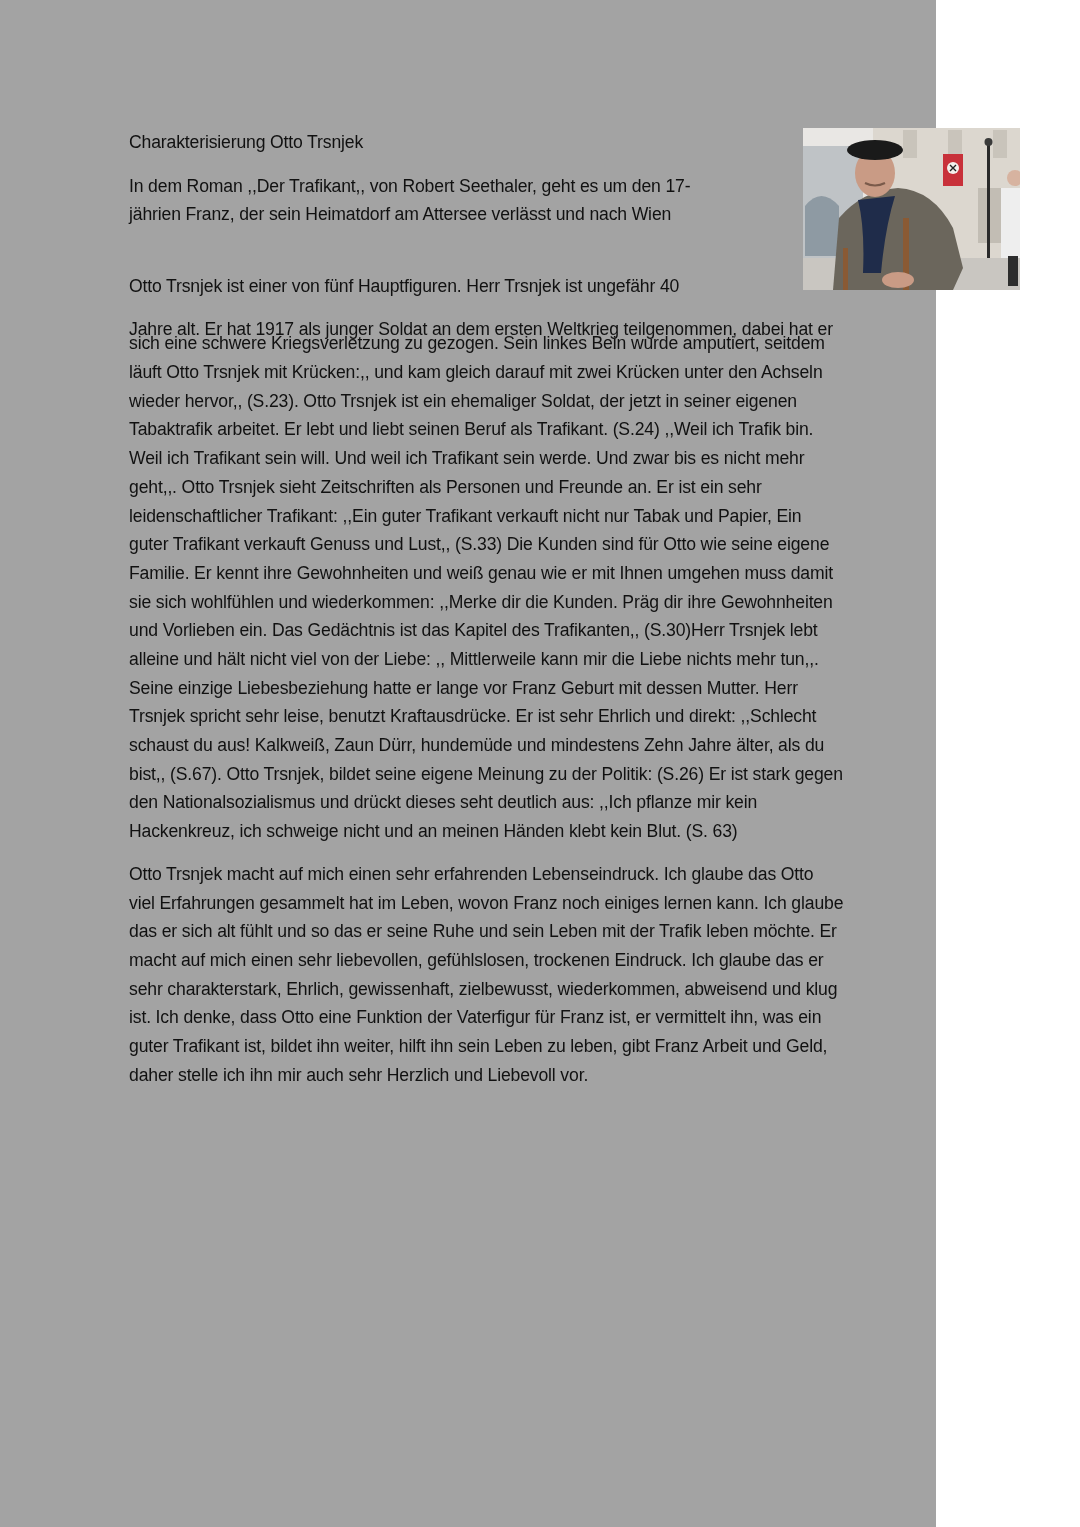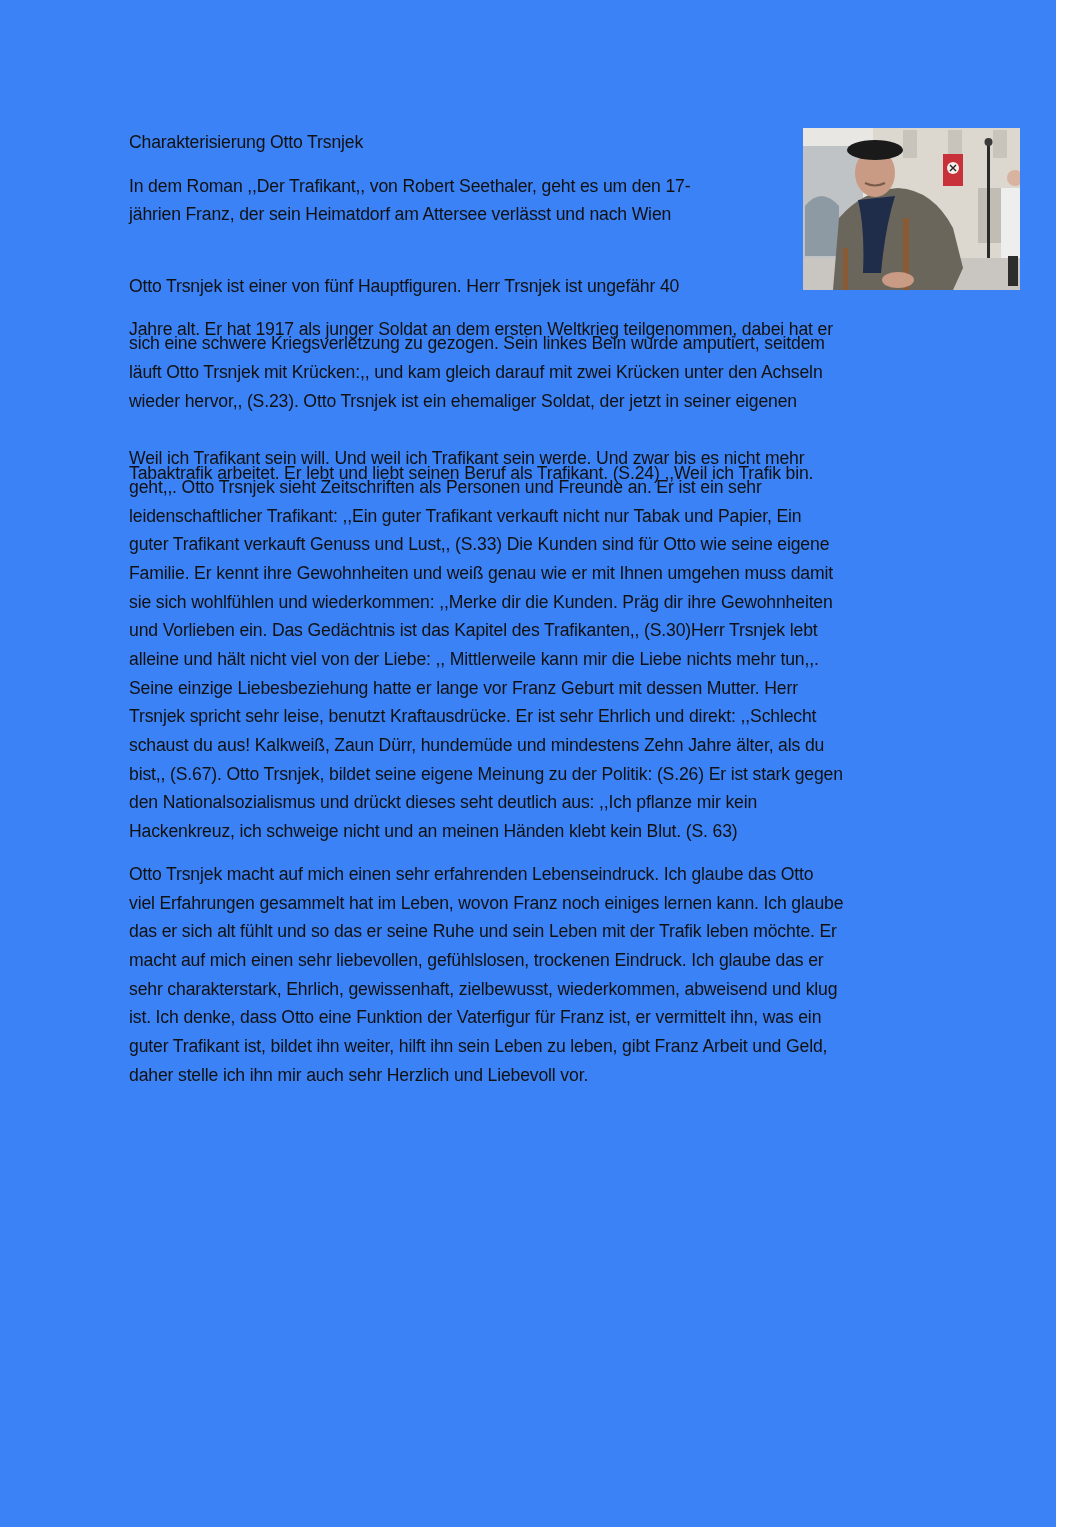--- a/index.html
+++ b/index.html
@@ -4,21 +4,21 @@
   <style>
     html, body { margin: 0; padding: 0; background: #ffffff; }
     body {
       width: 1080px;
       height: 1527px;
       position: relative;
       overflow: hidden;
       font-family: "Liberation Sans", sans-serif;
       color: #111111;
     }
-    .page { position: absolute; left: 0; top: 0; width: 1056px; height: 1527px; background: #3b82f6; }
+    .page { position: absolute; left: 0; top: 0; width: 936px; height: 1527px; background: #a3a3a3; }
     .line {
       position: absolute;
       left: 129px;
       font-size: 17.6px;
       line-height: 22px;
       white-space: nowrap;
       letter-spacing: -0.15px;
     }
     .photo {
       position: absolute;
@@ -39,21 +39,21 @@
   <div class="line" style="top:131px;">Charakterisierung Otto Trsnjek</div>
 
   <div class="line" style="top:175px;">In dem Roman ,,Der Trafikant,, von Robert Seethaler, geht es um den 17-</div>
   <div class="line" style="top:203px;">jährien Franz, der sein Heimatdorf am Attersee verlässt und nach Wien</div>
 
   <div class="line" style="top:275px;">Otto Trsnjek ist einer von fünf Hauptfiguren. Herr Trsnjek ist ungefähr 40</div>
   <div class="line" style="top:296px;margin-top:22px;">Jahre alt. Er hat 1917 als junger Soldat an dem ersten Weltkrieg teilgenommen, dabei hat er</div>
   <div class="line" style="top:332px;">sich eine schwere Kriegsverletzung zu gezogen. Sein linkes Bein wurde amputiert, seitdem</div>
   <div class="line" style="top:361px;">läuft Otto Trsnjek mit Krücken:,, und kam gleich darauf mit zwei Krücken unter den Achseln</div>
   <div class="line" style="top:390px;">wieder hervor,, (S.23). Otto Trsnjek ist ein ehemaliger Soldat, der jetzt in seiner eigenen</div>
-  <div class="line" style="top:418px;margin-top:44px;">Tabaktrafik arbeitet. Er lebt und liebt seinen Beruf als Trafikant. (S.24) ,,Weil ich Trafik bin.</div>
+  <div class="line" style="top:418px;">Tabaktrafik arbeitet. Er lebt und liebt seinen Beruf als Trafikant. (S.24) ,,Weil ich Trafik bin.</div>
   <div class="line" style="top:447px;">Weil ich Trafikant sein will. Und weil ich Trafikant sein werde. Und zwar bis es nicht mehr</div>
   <div class="line" style="top:476px;">geht,,. Otto Trsnjek sieht Zeitschriften als Personen und Freunde an. Er ist ein sehr</div>
   <div class="line" style="top:505px;">leidenschaftlicher Trafikant: ,,Ein guter Trafikant verkauft nicht nur Tabak und Papier, Ein</div>
   <div class="line" style="top:533px;">guter Trafikant verkauft Genuss und Lust,, (S.33) Die Kunden sind für Otto wie seine eigene</div>
   <div class="line" style="top:562px;">Familie. Er kennt ihre Gewohnheiten und weiß genau wie er mit Ihnen umgehen muss damit</div>
   <div class="line" style="top:591px;">sie sich wohlfühlen und wiederkommen: ,,Merke dir die Kunden. Präg dir ihre Gewohnheiten</div>
   <div class="line" style="top:619px;">und Vorlieben ein. Das Gedächtnis ist das Kapitel des Trafikanten,, (S.30)Herr Trsnjek lebt</div>
   <div class="line" style="top:648px;">alleine und hält nicht viel von der Liebe: ,, Mittlerweile kann mir die Liebe nichts mehr tun,,.</div>
   <div class="line" style="top:677px;">Seine einzige Liebesbeziehung hatte er lange vor Franz Geburt mit dessen Mutter. Herr</div>
   <div class="line" style="top:705px;">Trsnjek spricht sehr leise, benutzt Kraftausdrücke. Er ist sehr Ehrlich und direkt: ,,Schlecht</div>

